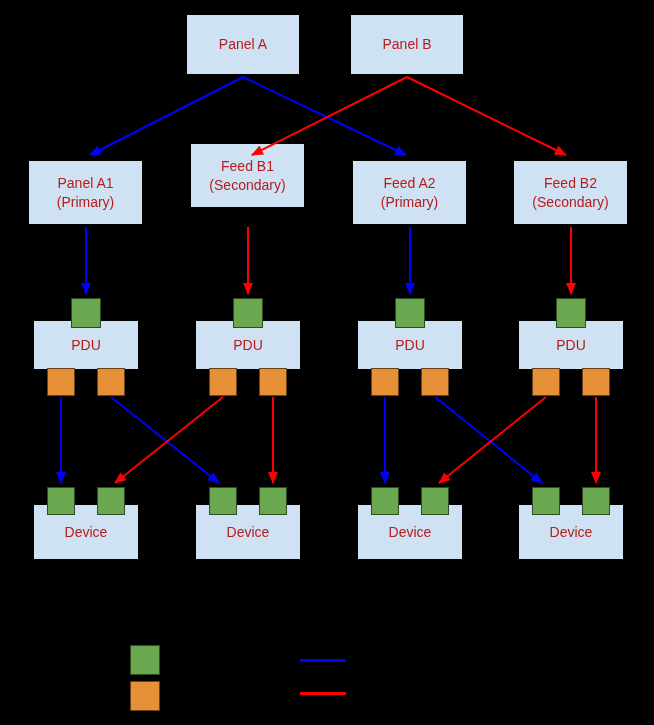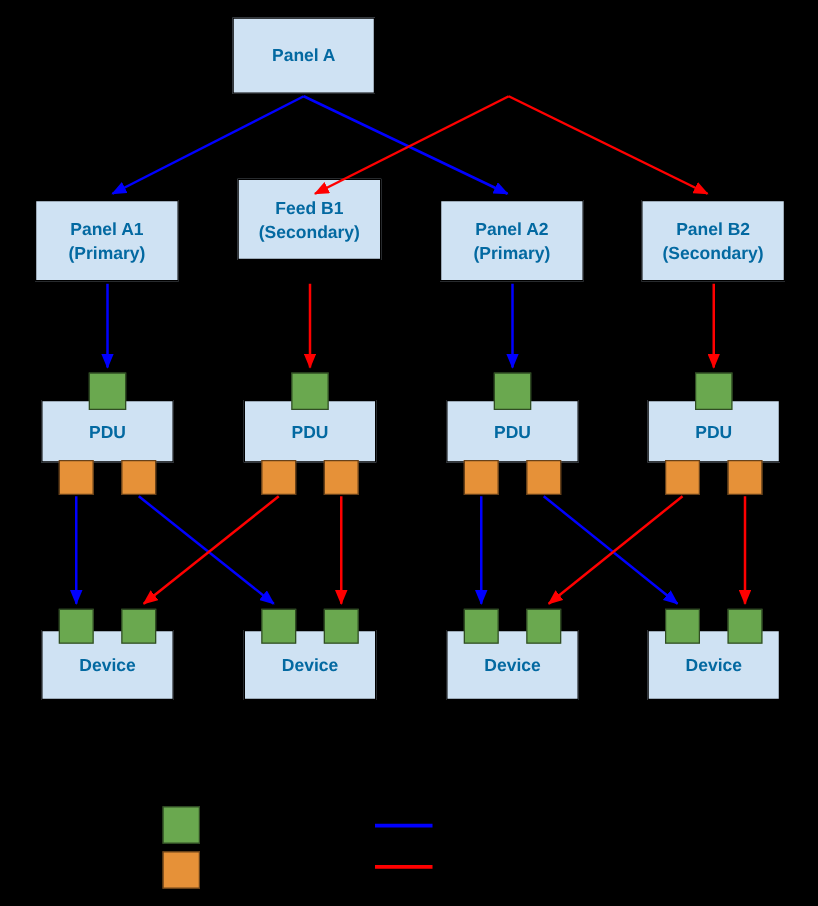--- a/index.html
+++ b/index.html
@@ -7,22 +7,22 @@
     position:relative;width:654px;height:725px;
     background:var(--background,#000);
     font-family:"Liberation Sans",sans-serif;
     overflow:hidden;
   }
   .node{
     position:absolute;
     background:var(--node-fill,#cfe2f3);
     border:1px solid var(--node-border,#000);
     display:flex;flex-direction:column;align-items:center;justify-content:center;
-    color:#0369a1;font-size:14px;line-height:19px;text-align:center;
-    box-sizing:border-box;z-index:1;font-weight:bold;
+    color:#b91c1c;font-size:14px;line-height:19px;text-align:center;
+    box-sizing:border-box;z-index:1;
   }
   .port{
     position:absolute;box-sizing:border-box;
     border:1px solid rgba(0,0,0,0.55);
     z-index:2;
   }
   .port.green{background:var(--green,#6aa84f);width:30px;height:30px;}
   .port.orange{background:var(--orange,#e69138);width:28px;height:28px;}
   svg.arrows{position:absolute;left:0;top:0;z-index:3;pointer-events:none;}
   svg.arrows line{stroke-width:2;}
@@ -39,35 +39,38 @@
   .legend-line.red{background:var(--red,#ff0000);}
 </style>
 </head>
 <body>
 
 <div class="canvas">
 
   <div class="node" style="left:186px;top:14px;width:114px;height:61px">
     <span>Panel A</span>
   </div>
+  <div class="node" style="left:350px;top:14px;width:114px;height:61px">
+    <span>Panel B</span>
+  </div>
 
   <div class="node" style="left:28px;top:160px;width:115px;height:65px">
     <span>Panel A1</span>
     <span>(Primary)</span>
   </div>
   <div class="node" style="left:190px;top:143px;width:115px;height:65px">
     <span>Feed B1</span>
     <span>(Secondary)</span>
   </div>
   <div class="node" style="left:352px;top:160px;width:115px;height:65px">
-    <span>Panel A2</span>
+    <span>Feed A2</span>
     <span>(Primary)</span>
   </div>
   <div class="node" style="left:513px;top:160px;width:115px;height:65px">
-    <span>Panel B2</span>
+    <span>Feed B2</span>
     <span>(Secondary)</span>
   </div>
 
   <div class="port green" style="left:71px;top:298px"></div>
   <div class="node" style="left:33px;top:320px;width:106px;height:50px">
     <span>PDU</span>
   </div>
   <div class="port orange" style="left:47px;top:368px"></div>
   <div class="port orange" style="left:97px;top:368px"></div>
 

